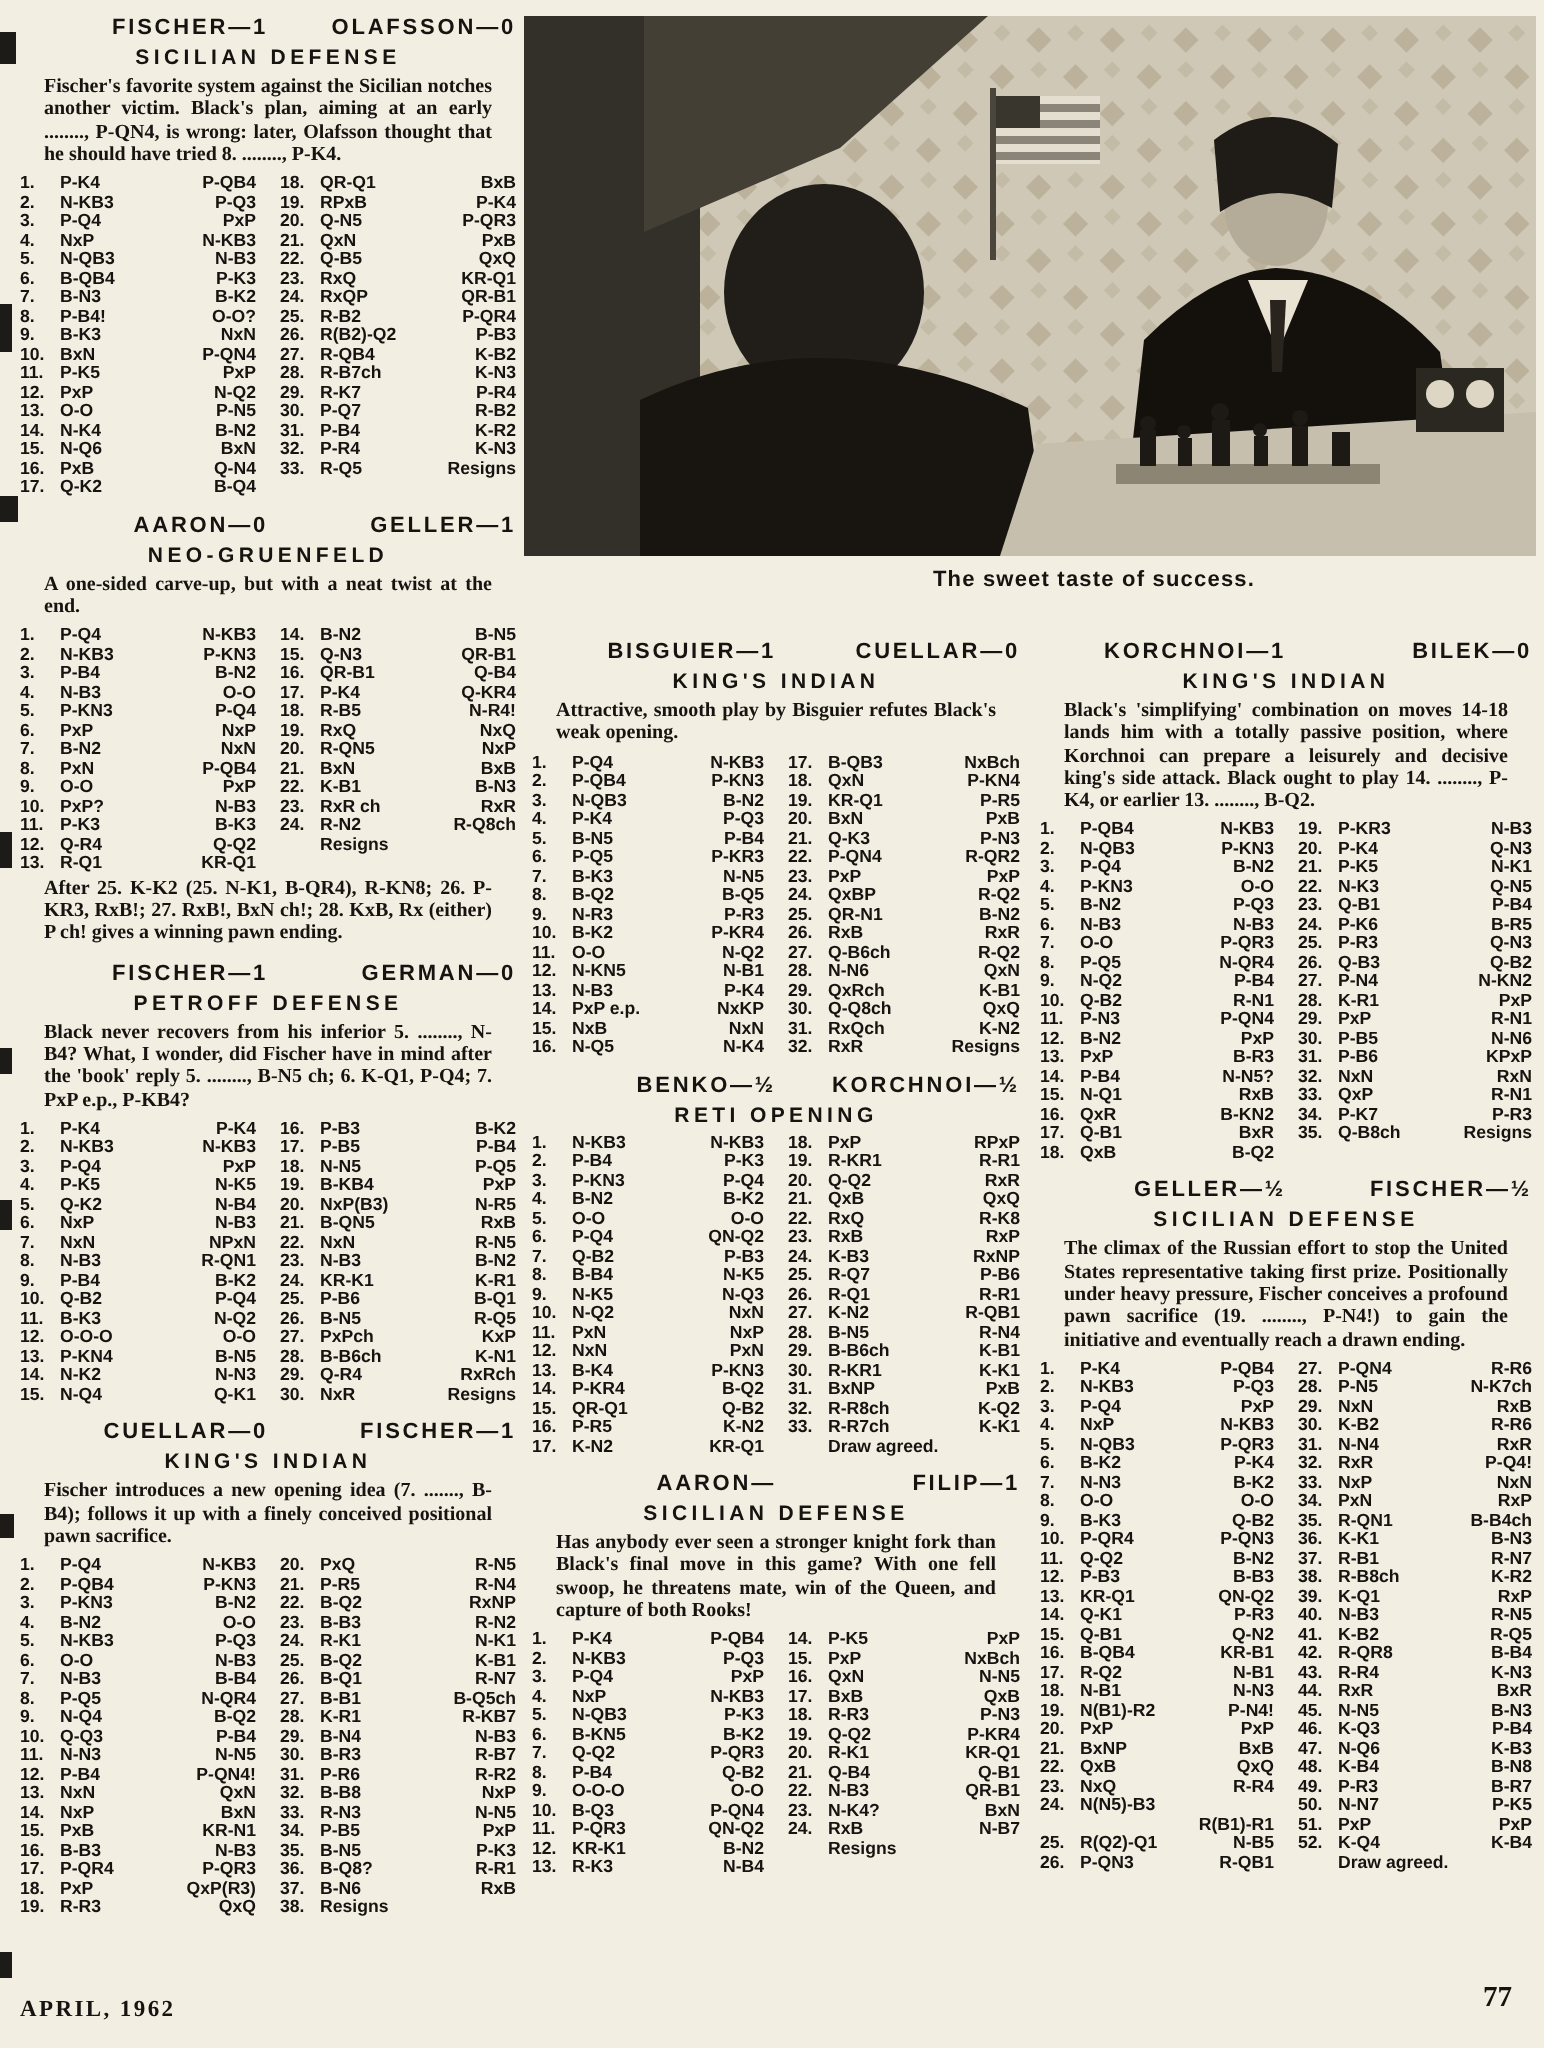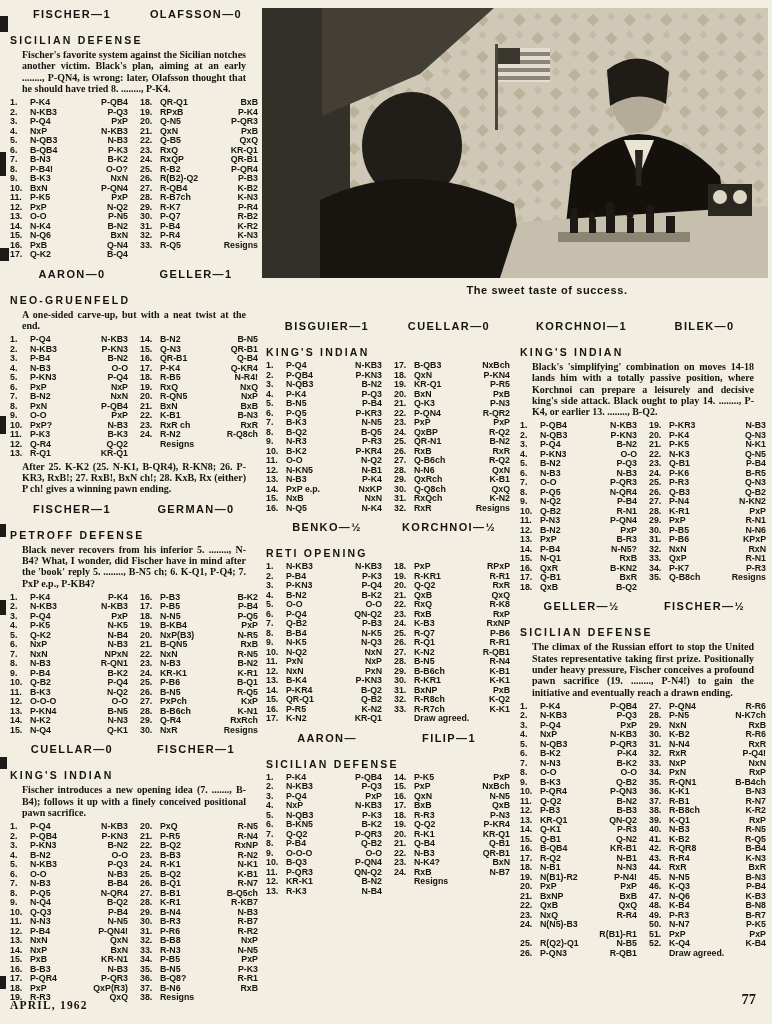--- a/index.html
+++ b/index.html
@@ -8,22 +8,22 @@
     background:#f2eee2;color:#161310;
     font-family:"Liberation Serif",serif;
   }
   .col{position:absolute;}
   #col-left{left:10px;top:8px;width:248px;}
   #col-middle{left:266px;top:320px;width:244px;}
   #col-right{left:520px;top:320px;width:246px;}
 
   .game{margin:0 0 8px 0;}
   .gnames{display:flex;font:700 11px/12px "Liberation Sans",sans-serif;letter-spacing:1.4px;}
-  .gnames span{flex:1;text-align:center;white-space:nowrap;}
-  .gopening{text-align:left;font:700 10.5px/12px "Liberation Sans",sans-serif;letter-spacing:2.2px;margin:14px 0 3px;}
+  .gnames span{flex:1;text-align:right;white-space:nowrap;}
+  .gopening{text-align:center;font:700 10.5px/12px "Liberation Sans",sans-serif;letter-spacing:2.2px;margin:3px 0 3px;}
   .gintro,.gnote{font:700 10px/11.3px "Liberation Serif",serif;text-align:justify;margin:0 12px 4px;}
   .gnote{margin-top:2px;margin-bottom:0;}
   .gmoves{display:flex;gap:12px;}
   .gcol{flex:1;min-width:0;}
   .grow{display:flex;font:700 8.8px/9.5px "Liberation Sans",sans-serif;white-space:nowrap;}
   .gnum{width:20px;flex:none;}
   .gw{flex:1;text-align:left;}
   .gb{flex:1;text-align:right;}
 
   #photo-wrap{position:absolute;left:262px;top:8px;width:570px;}
@@ -808,20 +808,21 @@
       </div>
     </section>
   </div>
 <div id="col-middle" class="col">
     <section class="game">
       <div class="gnames">
         <span class="gwhite">BISGUIER—1</span>
         <span class="gblack">CUELLAR—0</span>
       </div>
       <div class="gopening">KING'S INDIAN</div>
+      <p class="gintro">Attractive, smooth play by Bisguier refutes Black's weak opening.</p>
       <div class="gmoves">
         <div class="gcol">
           <div class="grow">
             <span class="gnum">1.</span>
             <span class="gw">P-Q4</span>
             <span class="gb">N-KB3</span>
           </div>
           <div class="grow">
             <span class="gnum">2.</span>
             <span class="gw">P-QB4</span>
@@ -1164,20 +1165,21 @@
           </div>
         </div>
       </div>
     </section>
     <section class="game">
       <div class="gnames">
         <span class="gwhite">AARON—</span>
         <span class="gblack">FILIP—1</span>
       </div>
       <div class="gopening">SICILIAN DEFENSE</div>
+      <p class="gintro">Has anybody ever seen a stronger knight fork than Black's final move in this game? With one fell swoop, he threatens mate, win of the Queen, and capture of both Rooks!</p>
       <div class="gmoves">
         <div class="gcol">
           <div class="grow">
             <span class="gnum">1.</span>
             <span class="gw">P-K4</span>
             <span class="gb">P-QB4</span>
           </div>
           <div class="grow">
             <span class="gnum">2.</span>
             <span class="gw">N-KB3</span>

